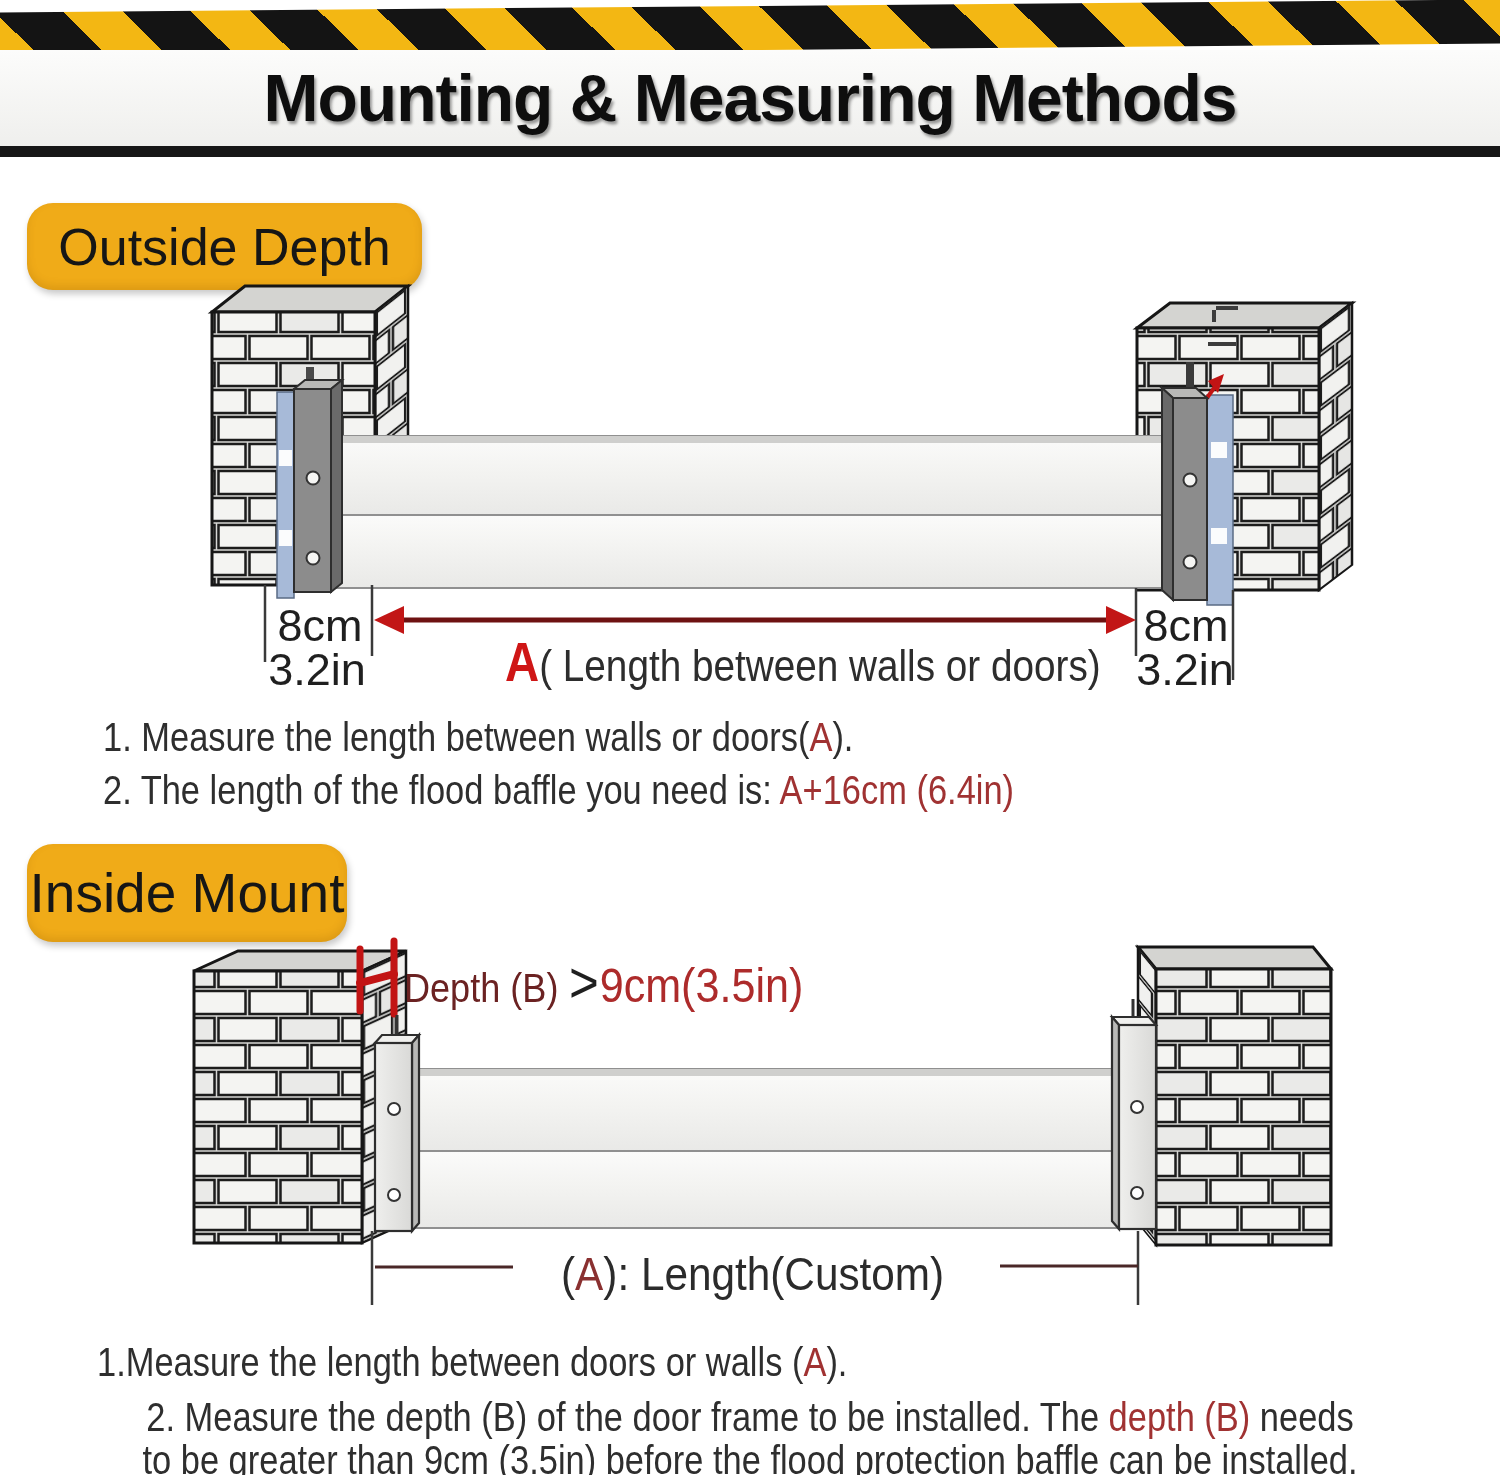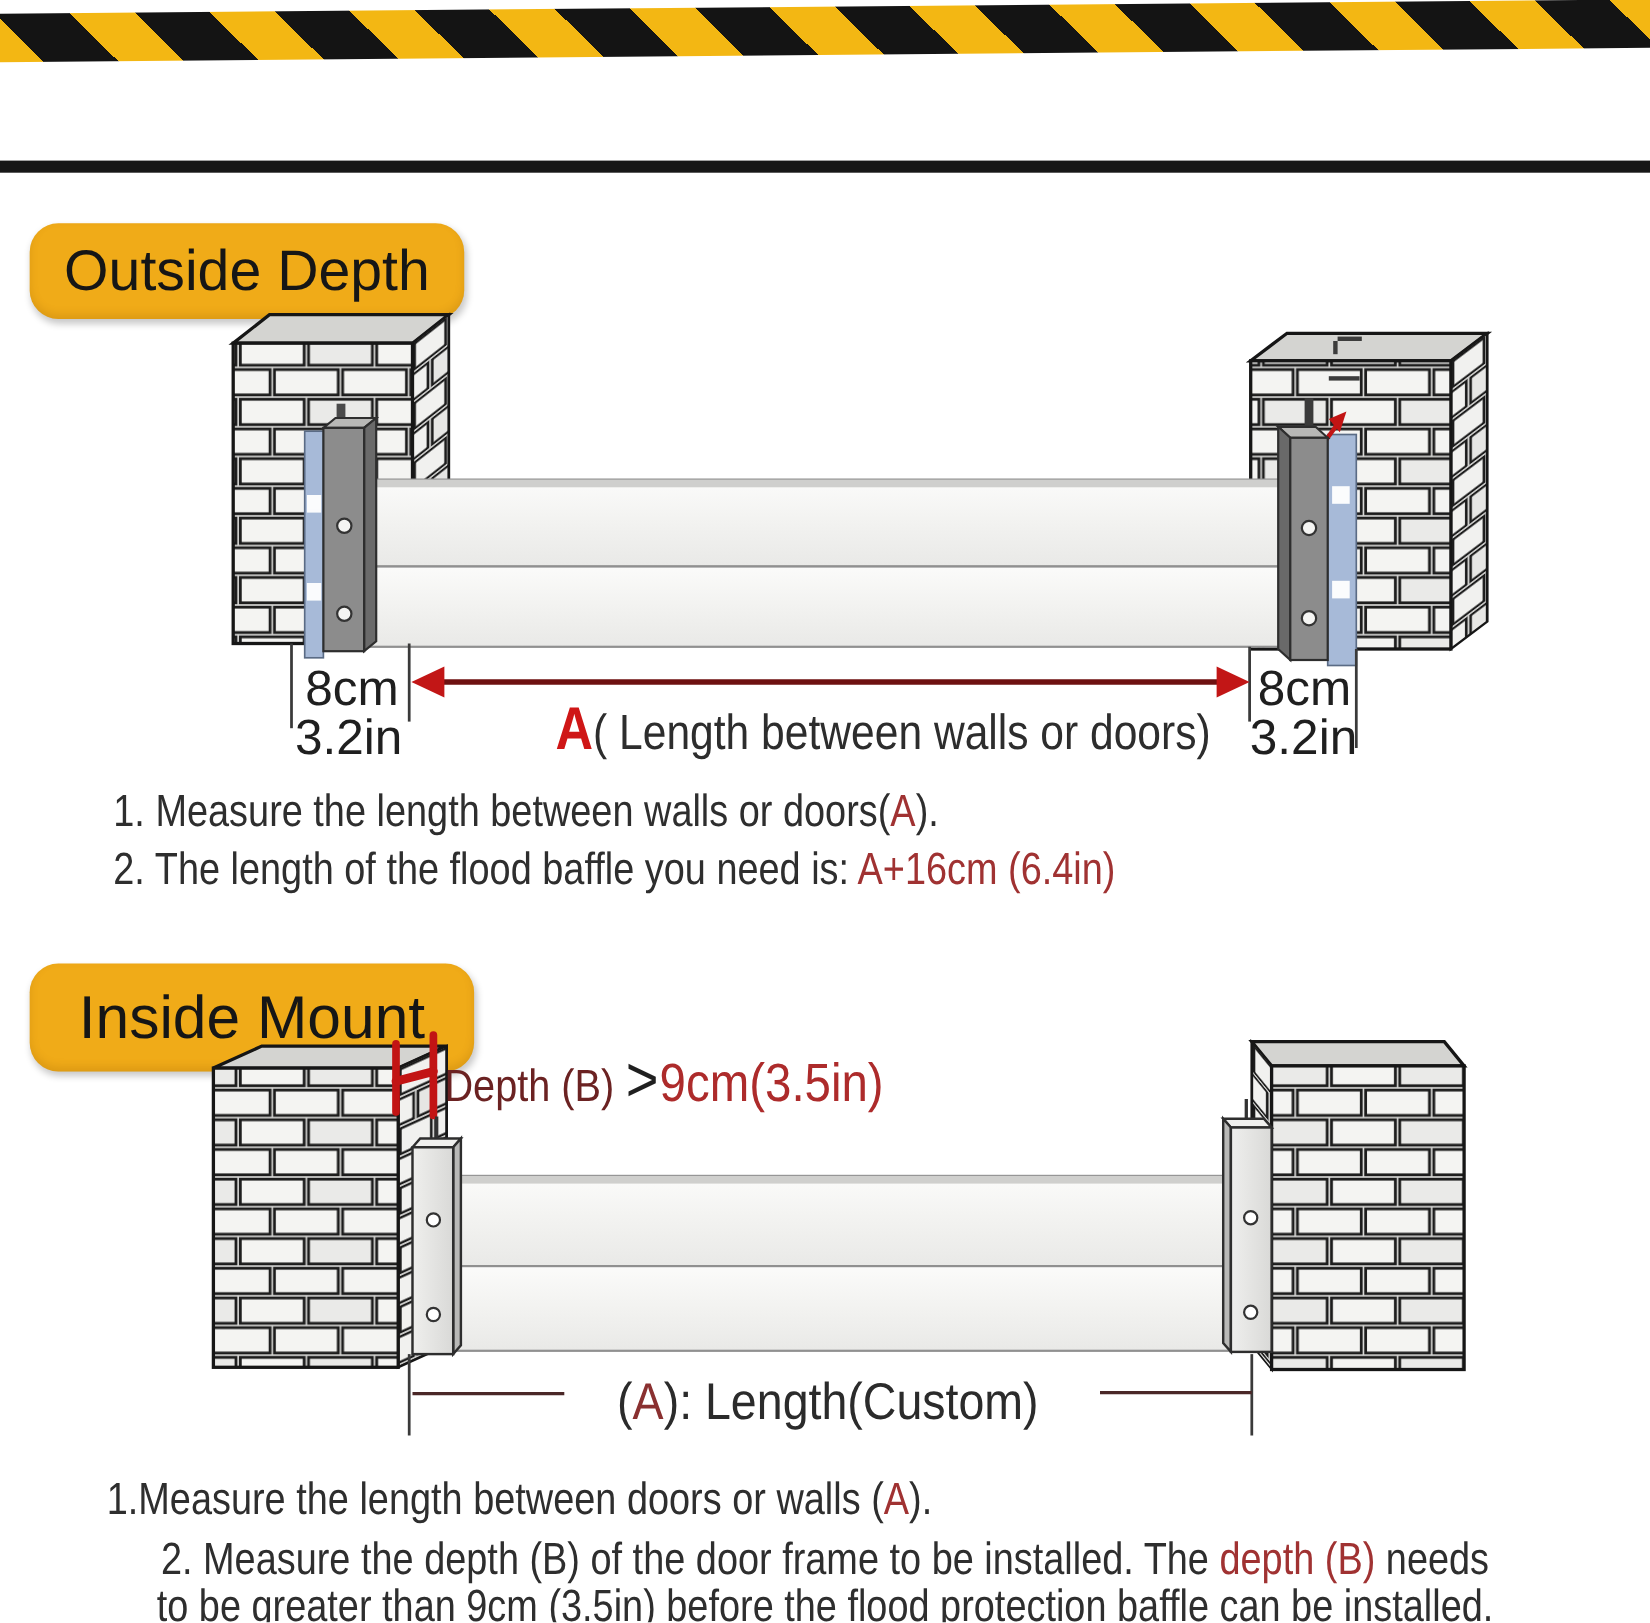--- a/index.html
+++ b/index.html
@@ -30,21 +30,21 @@
     background:#171717;
   }
   
   .badge {
     position:absolute; background:#f0ab18; border-radius:26px;
     display:flex; align-items:center; justify-content:center;
     color:#161616; white-space:nowrap;
     box-shadow:2px 4px 7px rgba(0,0,0,0.22), inset 0 -4px 8px rgba(140,85,0,0.20);
   }
   .badge-outside { left:27px; top:203px; width:395px; height:87px; font-size:52px; }
-  .badge-inside  { left:27px; top:876px; width:404px; height:98px; font-size:55px; }
+  .badge-inside  { left:27px; top:844px; width:320px; height:98px; font-size:55px; }
   
   .diagram-svg { position:absolute; left:0; }
   #svg-outside { top:280px; }
   #svg-inside  { top:935px; }
   
   .dim-text {
     position:absolute; color:#1f1f1f; font-size:45px; line-height:1;
     text-align:center; white-space:nowrap;
   }
   .a-label {
@@ -115,20 +115,23 @@
         <stop offset="1" stop-color="#e9e9e7"></stop>
       </linearGradient>
       <linearGradient id="bracketLight" x1="0" y1="0" x2="1" y2="0">
         <stop offset="0" stop-color="#efefed"></stop>
         <stop offset="1" stop-color="#d9d9d7"></stop>
       </linearGradient>
     </defs>
   </svg>
 
   <div class="hazard"></div>
+  <div class="title-band">
+    <h1>Mounting &amp; Measuring Methods</h1>
+  </div>
   <div class="title-underline"></div>
 
   <div class="badge badge-outside">Outside Depth</div>
   <div class="badge badge-inside">Inside Mount</div>
 
   <svg id="svg-outside" class="diagram-svg" width="1500" height="410" viewBox="0 0 1500 410">
 
     <g>
       <polygon points="212,32 375,32 408,6 245,6" fill="#d4d4d1" stroke="#161616" stroke-width="3"></polygon>
       <g transform="translate(375,32) skewY(-38.2)">

